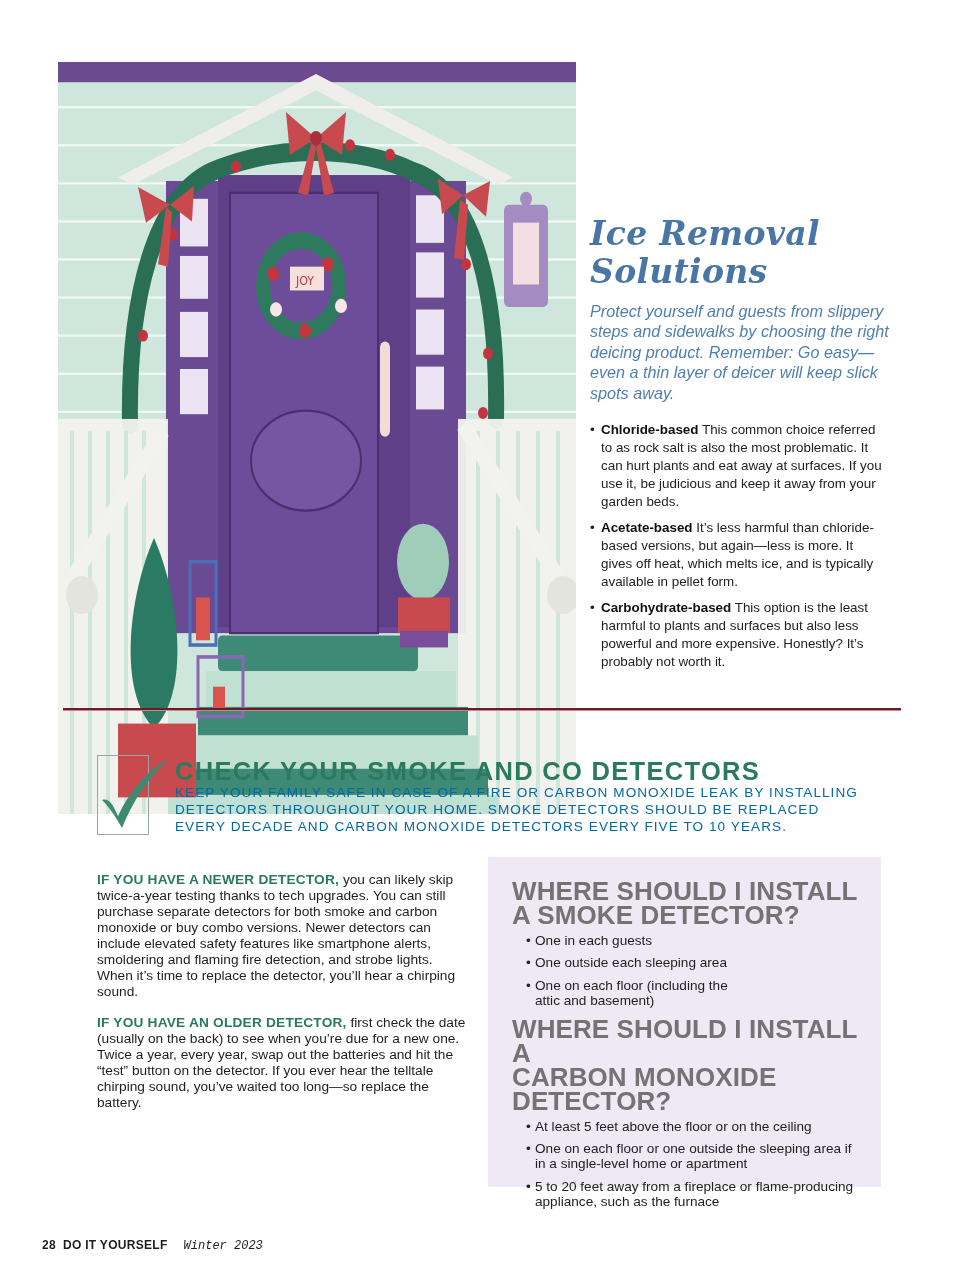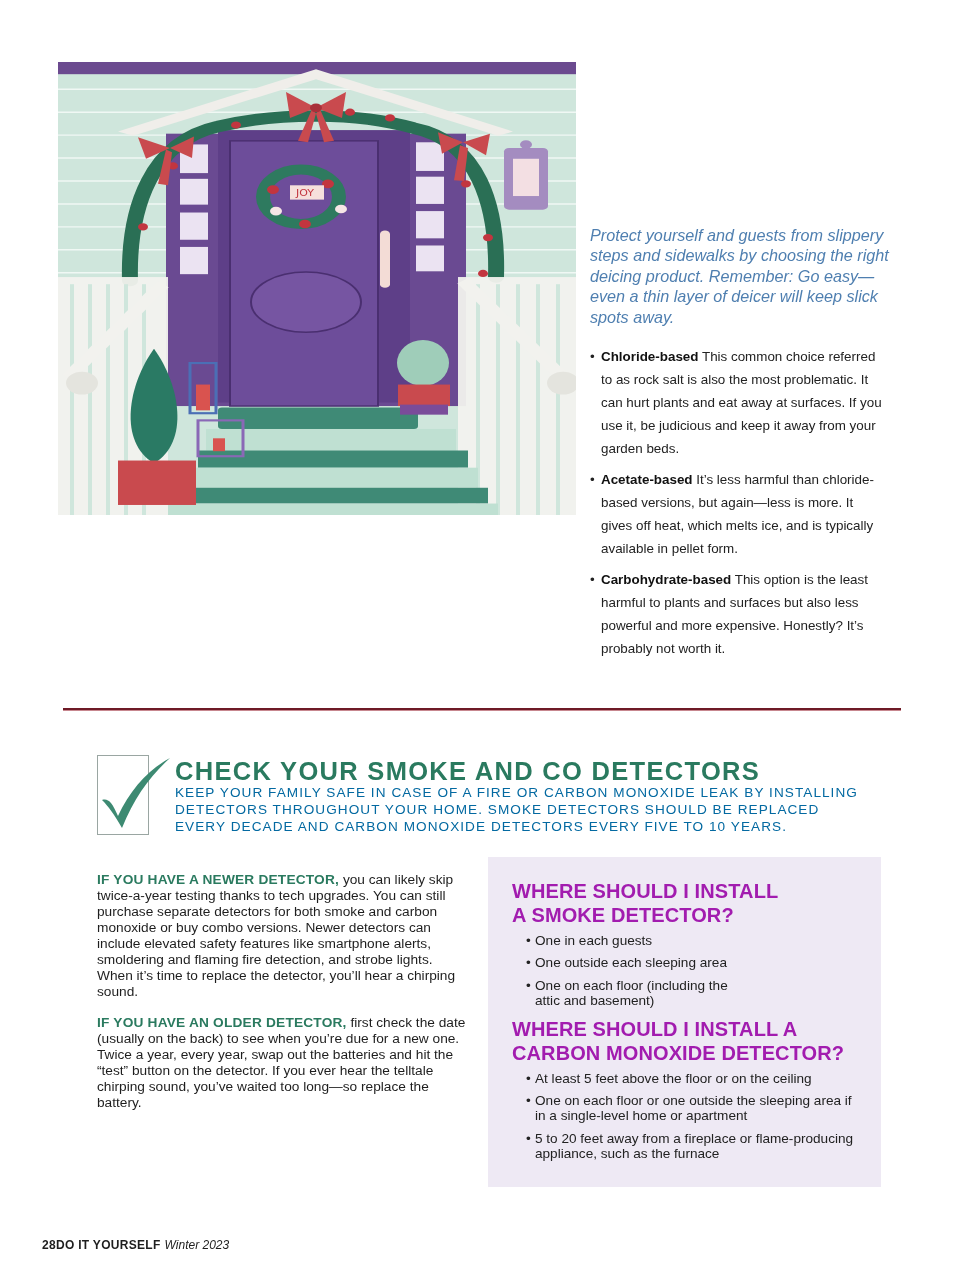--- a/index.html
+++ b/index.html
@@ -1,58 +1,58 @@
 <!DOCTYPE html>
 <html><head>
 <meta charset="utf-8">
 <style>
   * { box-sizing: border-box; margin: 0; padding: 0; }
   html, body { width: 961px; height: 1280px; background: #ffffff; overflow: hidden; }
   body { position: relative; font-family: "Liberation Sans", "DejaVu Sans", sans-serif; color: #1e1e1e; }
 
   
-  .illustration { position: absolute; left: 58px; top: 62px; width: 518px; height: 453px; overflow: hidden; background: #cfe6dc; }
+  .illustration { position: absolute; left: 58px; top: 62px; width: 518px; height: 752px; overflow: hidden; background: #cfe6dc; }
   .illustration svg { display: block; width: 100%; height: 100%; }
 
   
   .ice { position: absolute; left: 590px; top: 215px; width: 305px; }
   .ice-title { font-family: "DejaVu Serif", "Liberation Serif", serif; font-style: italic; font-weight: bold; color: #4a76a5; font-size: 33px; line-height: 38px; letter-spacing: 0.3px; }
   .ice-intro { margin-top: 10px; color: #4f7fb0; font-size: 16.2px; line-height: 20.4px; font-style: italic; }
   .ice-list { list-style: none; margin-top: 18px; }
-  .ice-list li { position: relative; padding-left: 11px; font-size: 13.4px; line-height: 23px; color: #222; margin-bottom: 8px; padding-right: 10px; }
+  .ice-list li { position: relative; padding-left: 11px; font-size: 13.4px; line-height: 18px; color: #222; margin-bottom: 8px; padding-right: 10px; }
   .ice-list li::before { content: "\2022"; position: absolute; left: 0; top: 0; }
   .ice-list li b { font-weight: bold; color: #111; }
 
   
   .divider { position: absolute; left: 63px; top: 708px; width: 838px; height: 2px; background: #6e1a26; box-shadow: 0 1px 0 #c7878f; }
 
   
   .check-box { position: absolute; left: 97px; top: 755px; width: 52px; height: 80px; border: 1.5px solid #9aa6a2; }
   .check-mark { position: absolute; left: 100px; top: 758px; width: 72px; height: 72px; }
   .det-title { position: absolute; left: 175px; top: 757px; font-weight: bold; color: #2a7a5f; font-size: 25.5px; letter-spacing: 1.3px; line-height: 28px; white-space: nowrap; }
   .det-sub { position: absolute; left: 175px; top: 784px; width: 700px; color: #0369a1; font-size: 13.6px; letter-spacing: 1.05px; line-height: 17.2px; text-transform: uppercase; }
 
   
   .body-col { position: absolute; left: 97px; top: 872px; width: 372px; font-size: 13.7px; line-height: 16px; color: #1e1e1e; }
   .body-col p { margin-bottom: 15px; }
   .body-col .lead { font-weight: bold; color: #2a7a5f; letter-spacing: 0.2px; }
 
   
   .where-box { position: absolute; left: 488px; top: 857px; width: 393px; height: 330px; background: #eee9f4; }
-  .where-box h3 { font-weight: bold; color: #a21caf; font-size: 20px; line-height: 24px; letter-spacing: 0.1px; margin-left: 24px; }
+  .where-box h3 { font-weight: bold; color: #737373; font-size: 26px; line-height: 24px; letter-spacing: 0.1px; margin-left: 24px; }
   .where-box h3.h-smoke { margin-top: 22px; }
   .where-box h3.h-co { margin-top: 8px; }
   .where-box ul { list-style: none; margin: 6px 0 0 38px; }
   .where-box li { position: relative; padding-left: 9px; font-size: 13.6px; line-height: 15.4px; color: #222; margin-bottom: 7px; }
   .where-box li::before { content: "\2022"; position: absolute; left: 0; top: 0; }
 
   
   .footer { position: absolute; left: 42px; top: 1238px; font-size: 12px; font-weight: bold; color: #1e1e1e; white-space: nowrap; letter-spacing: 0.3px; }
-  .footer .pg { }
-  .footer .issue { font-family: Liberation Sans, sans-serif; font-style: italic; font-weight: normal; margin-left: 4px; letter-spacing: 0; }
+  .footer .pg { margin-right: 7px; }
+  .footer .issue { font-family: Liberation Mono, monospace; font-style: italic; font-weight: normal; margin-left: 16px; letter-spacing: 0; }
 </style>
 </head>
 <body>
 
 <div class="illustration">
   <svg viewBox="0 0 518 632" preserveAspectRatio="none">
 
     <rect x="0" y="0" width="518" height="632" fill="#cfe6dc"></rect>
     <g stroke="#f4faf7" stroke-width="2" opacity="0.9">
       <line x1="0" y1="38" x2="518" y2="38"></line>
@@ -163,20 +163,24 @@
     <rect x="60" y="556" width="78" height="62" fill="#c94a4e"></rect>
 
     <rect x="132" y="420" width="26" height="70" fill="none" stroke="#4b6fb5" stroke-width="3"></rect>
     <rect x="138" y="450" width="14" height="36" fill="#d9534f"></rect>
     <rect x="140" y="500" width="45" height="50" fill="none" stroke="#8a68b6" stroke-width="3"></rect>
     <rect x="155" y="525" width="12" height="18" fill="#d9534f"></rect>
   </svg>
 </div>
 
 <section class="ice">
+  <h2 class="ice-title">
+    <span>Ice Removal</span><br>
+    <span>Solutions</span>
+  </h2>
   <p class="ice-intro">Protect yourself and guests from slippery steps and sidewalks by choosing the right deicing product. Remember: Go easy—even a thin layer of deicer will keep slick spots away.</p>
   <ul class="ice-list">
     <li><b>Chloride-based</b> <span>This common choice referred to as rock salt is also the most problematic. It can hurt plants and eat away at surfaces. If you use it, be judicious and keep it away from your garden beds.</span></li>
     <li><b>Acetate-based</b> <span>It’s less harmful than chloride-based versions, but again—less is more. It gives off heat, which melts ice, and is typically available in pellet form.</span></li>
     <li><b>Carbohydrate-based</b> <span>This option is the least harmful to plants and surfaces but also less powerful and more expensive. Honestly? It’s probably not worth it.</span></li>
   </ul>
 </section>
 
 <div class="divider"></div>
 

